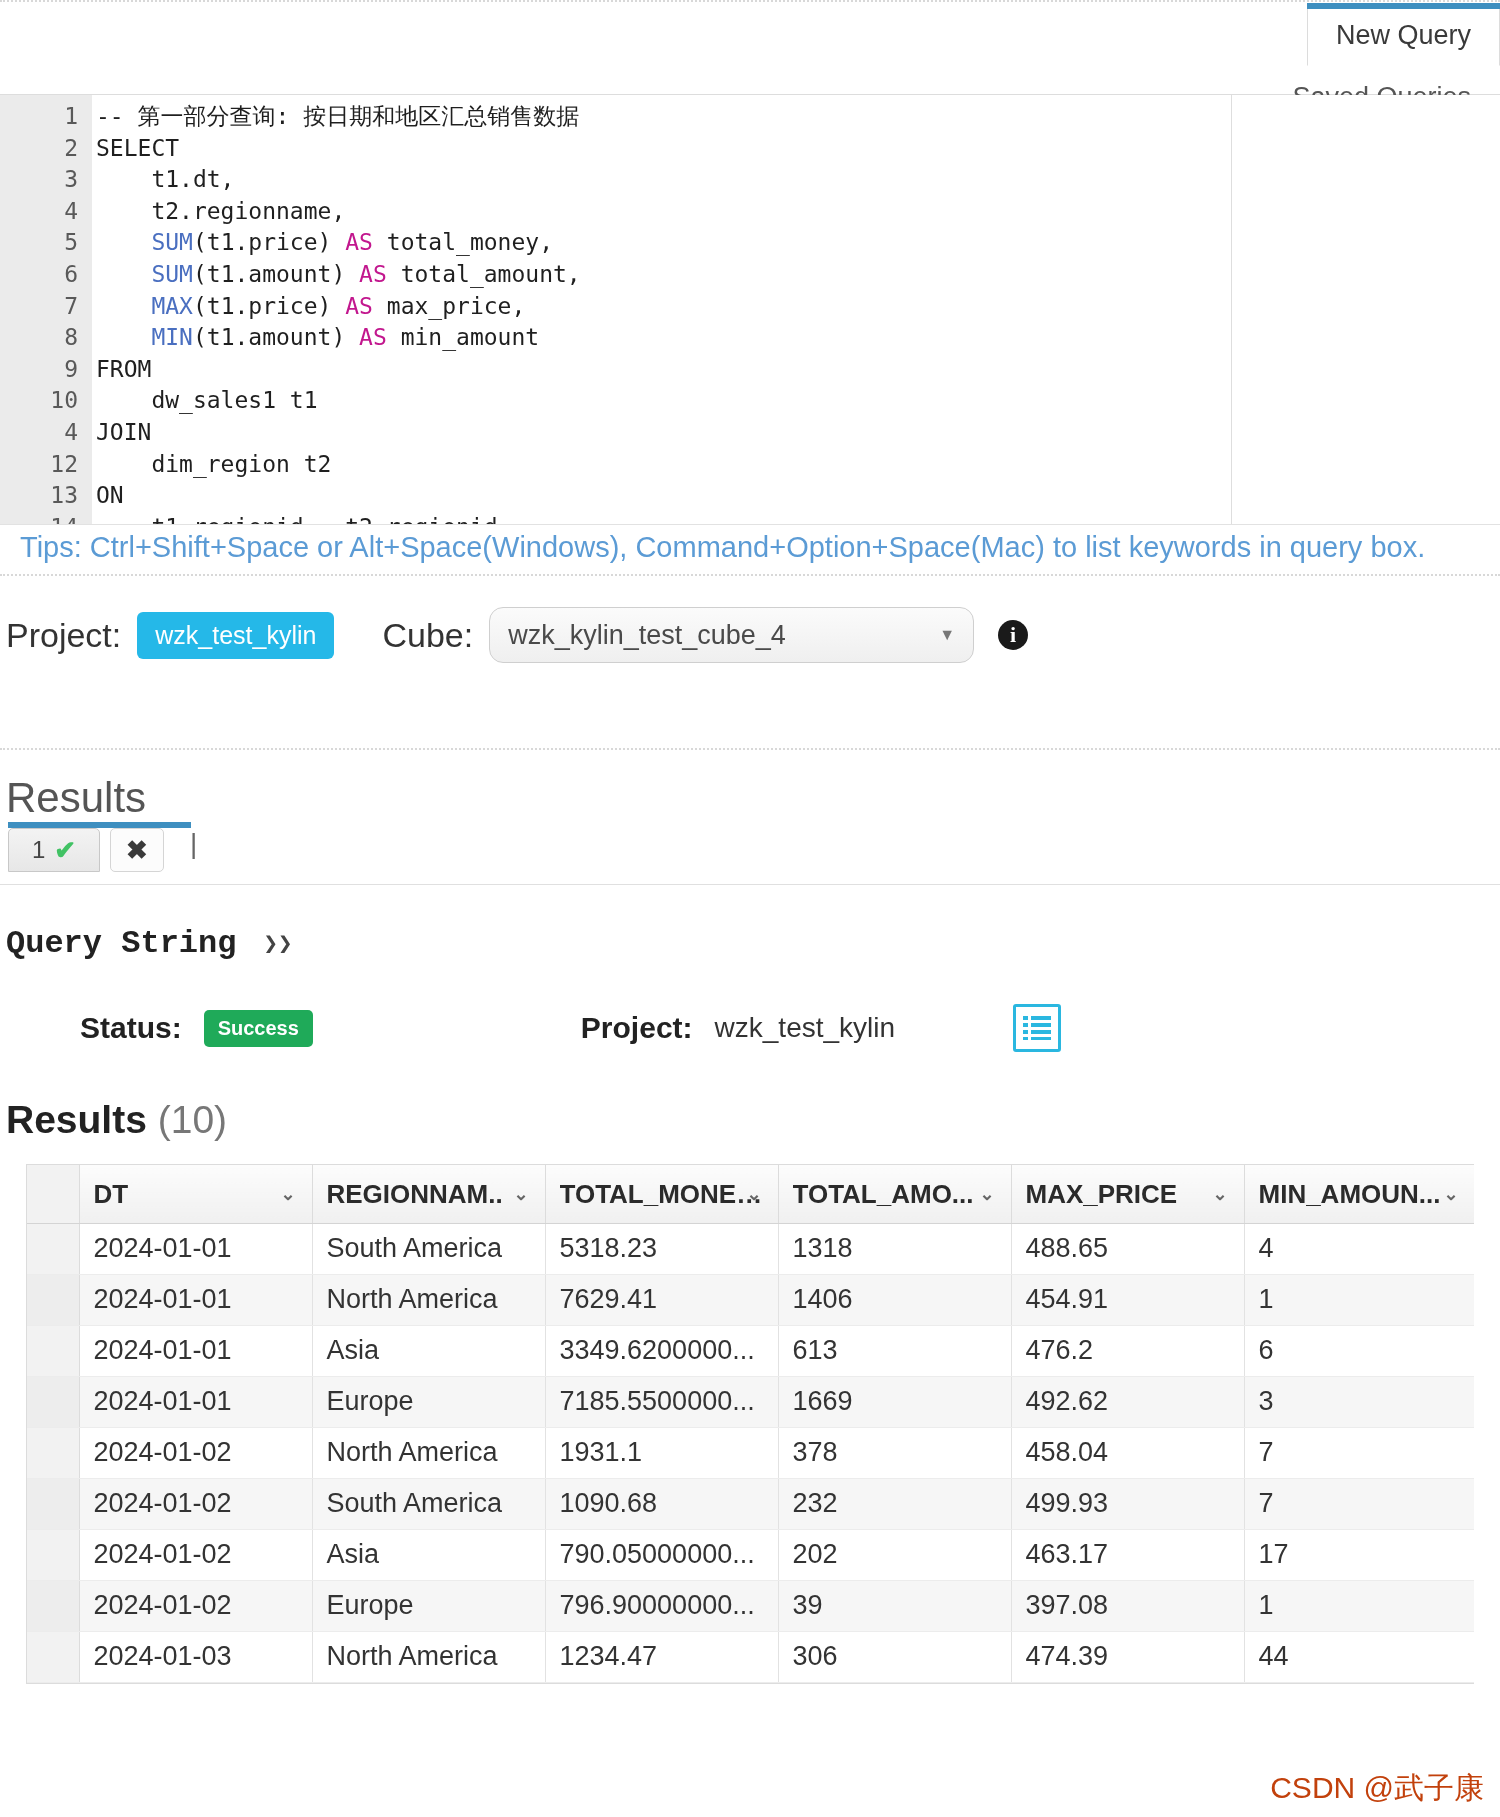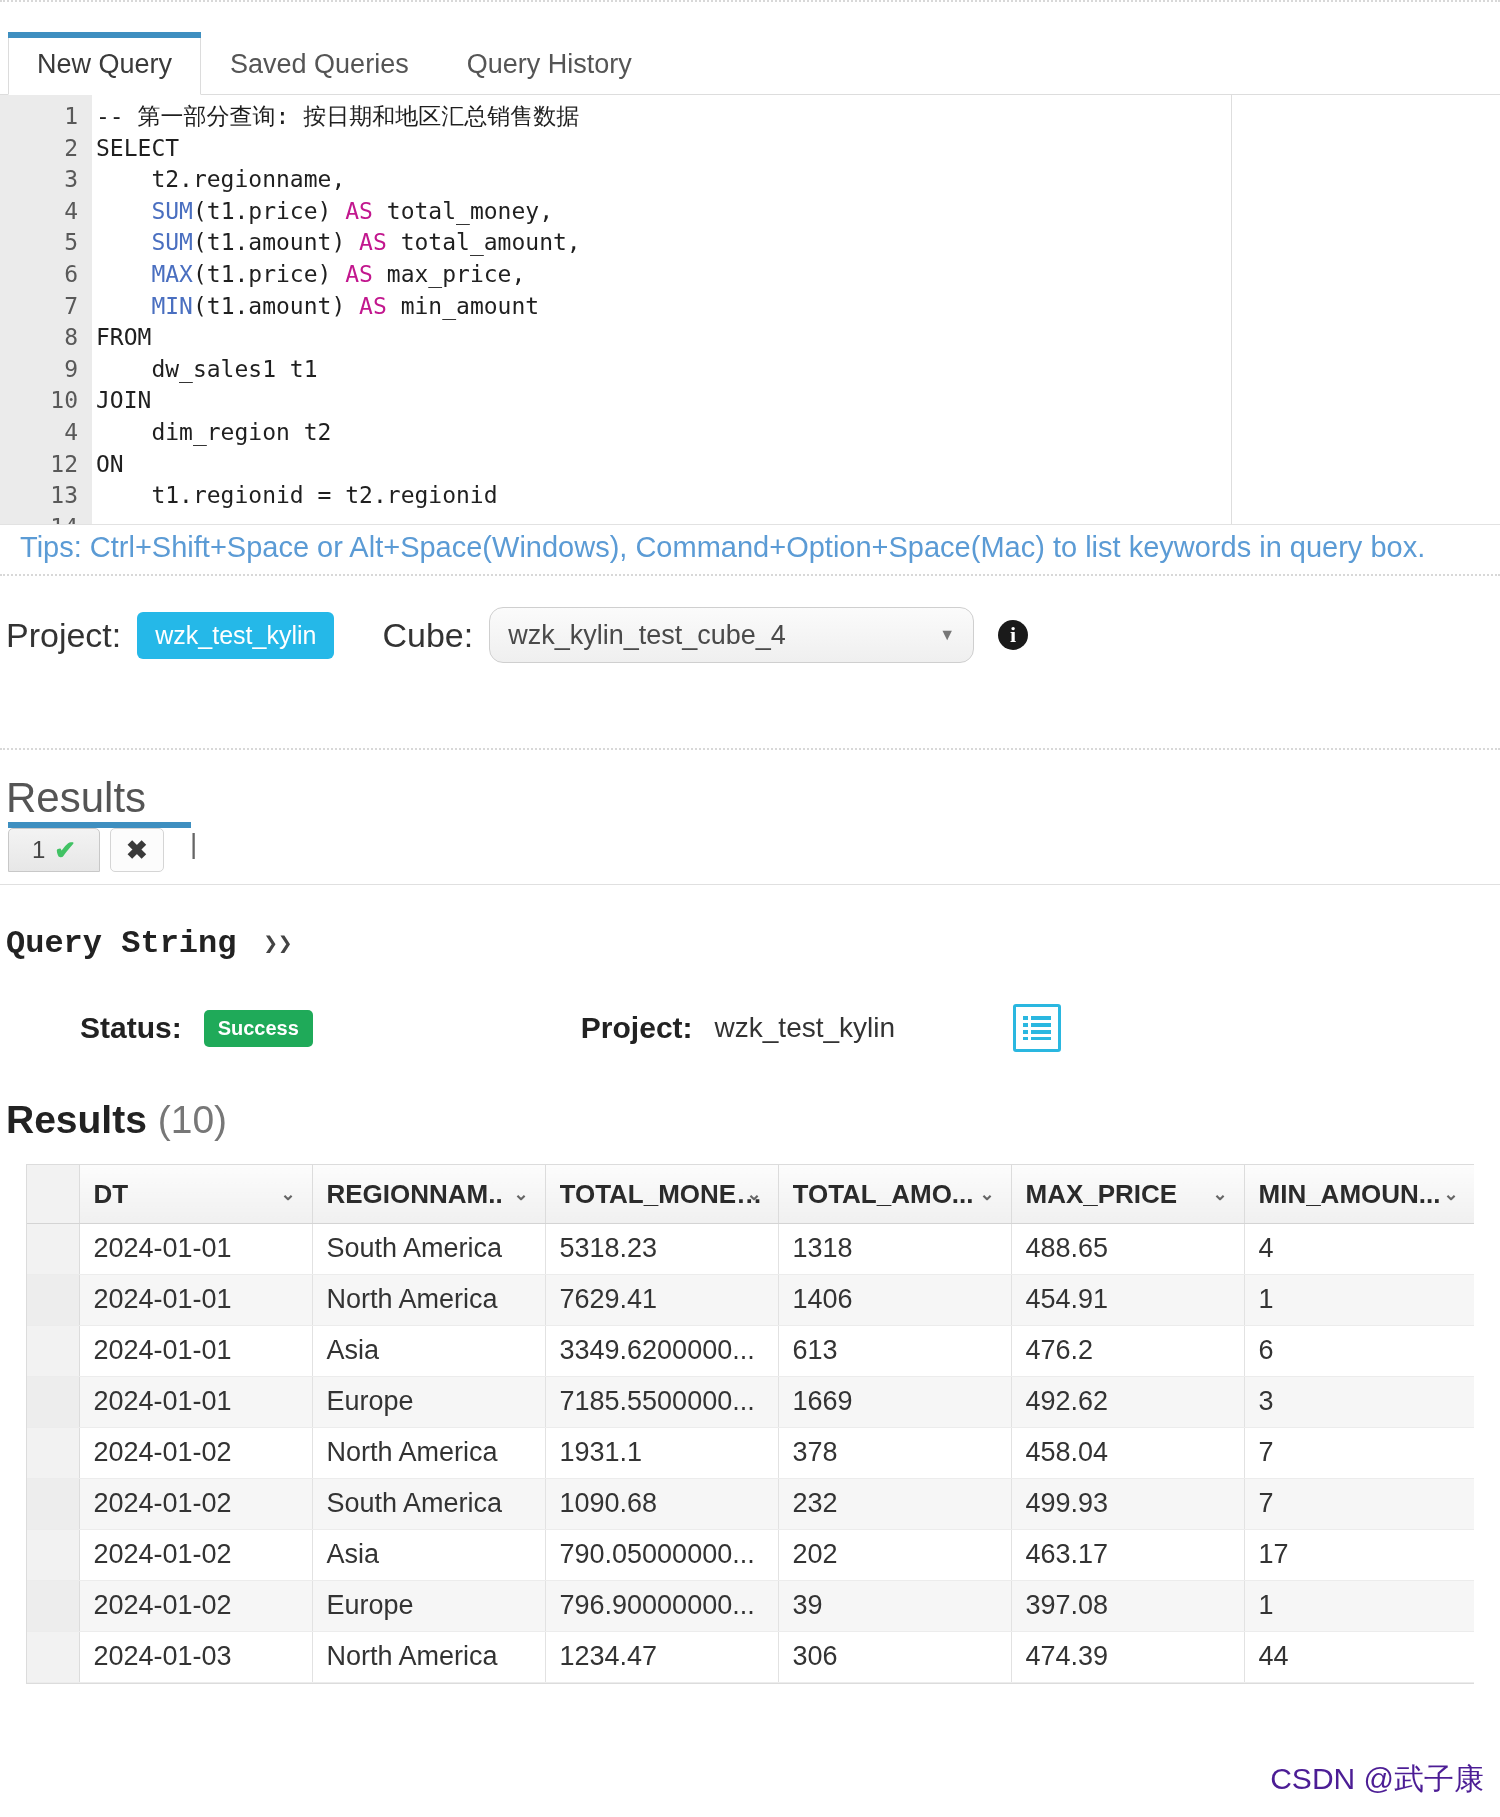--- a/index.html
+++ b/index.html
@@ -20,20 +20,21 @@
     border-top: 2px dotted #d8d8d8;
     background: #ffffff;
   }
   .tabstrip {
     display: flex;
     align-items: flex-end;
     height: 92px;
     border-bottom: 1px solid #dddddd;
     padding-left: 8px;
     background: #ffffff;
+    flex-direction: column;
   }
   .tab {
     position: relative;
     padding: 18px 28px 16px 28px;
     font-size: 27px;
     color: #555555;
     line-height: 1;
     cursor: pointer;
     background: transparent;
     border: 1px solid transparent;
@@ -342,23 +343,23 @@
     white-space: nowrap;
     overflow: hidden;
     text-overflow: ellipsis;
   }
   tbody tr:nth-child(even) td { background: #f6f6f6; }
   tbody tr:nth-child(even) td.rowhandle { background: #ededed; }
 
   .watermark {
     position: absolute;
     right: 16px;
-    bottom: 17px;
+    bottom: 8px;
     font-size: 30px;
-    color: #4c1d95;
+    color: #c2410c;
     pointer-events: none;
   }
 </style>
 </head>
 <body>
 
 <div class="topline"></div>
 
 <div class="tabstrip">
   <div class="tab active">
@@ -386,20 +387,21 @@
       <div>9</div>
       <div>10</div>
       <div>4</div>
       <div>12</div>
       <div>13</div>
       <div>14</div>
     </div>
     <div class="code">
       <div class="ln cm">-- 第一部分查询: 按日期和地区汇总销售数据</div>
       <div class="ln kw">SELECT</div>
+      <div class="ln">    t1.dt,</div>
       <div class="ln">    t2.regionname,</div>
       <div class="ln"><span class="fn">    SUM</span>(t1.price) <span class="kw">AS</span> total_money,</div>
       <div class="ln"><span class="fn">    SUM</span>(t1.amount) <span class="kw">AS</span> total_amount,</div>
       <div class="ln"><span class="fn">    MAX</span>(t1.price) <span class="kw">AS</span> max_price,</div>
       <div class="ln"><span class="fn">    MIN</span>(t1.amount) <span class="kw">AS</span> min_amount</div>
       <div class="ln kw">FROM</div>
       <div class="ln">    dw_sales1 t1</div>
       <div class="ln kw">JOIN</div>
       <div class="ln">    dim_region t2</div>
       <div class="ln kw">ON</div>

